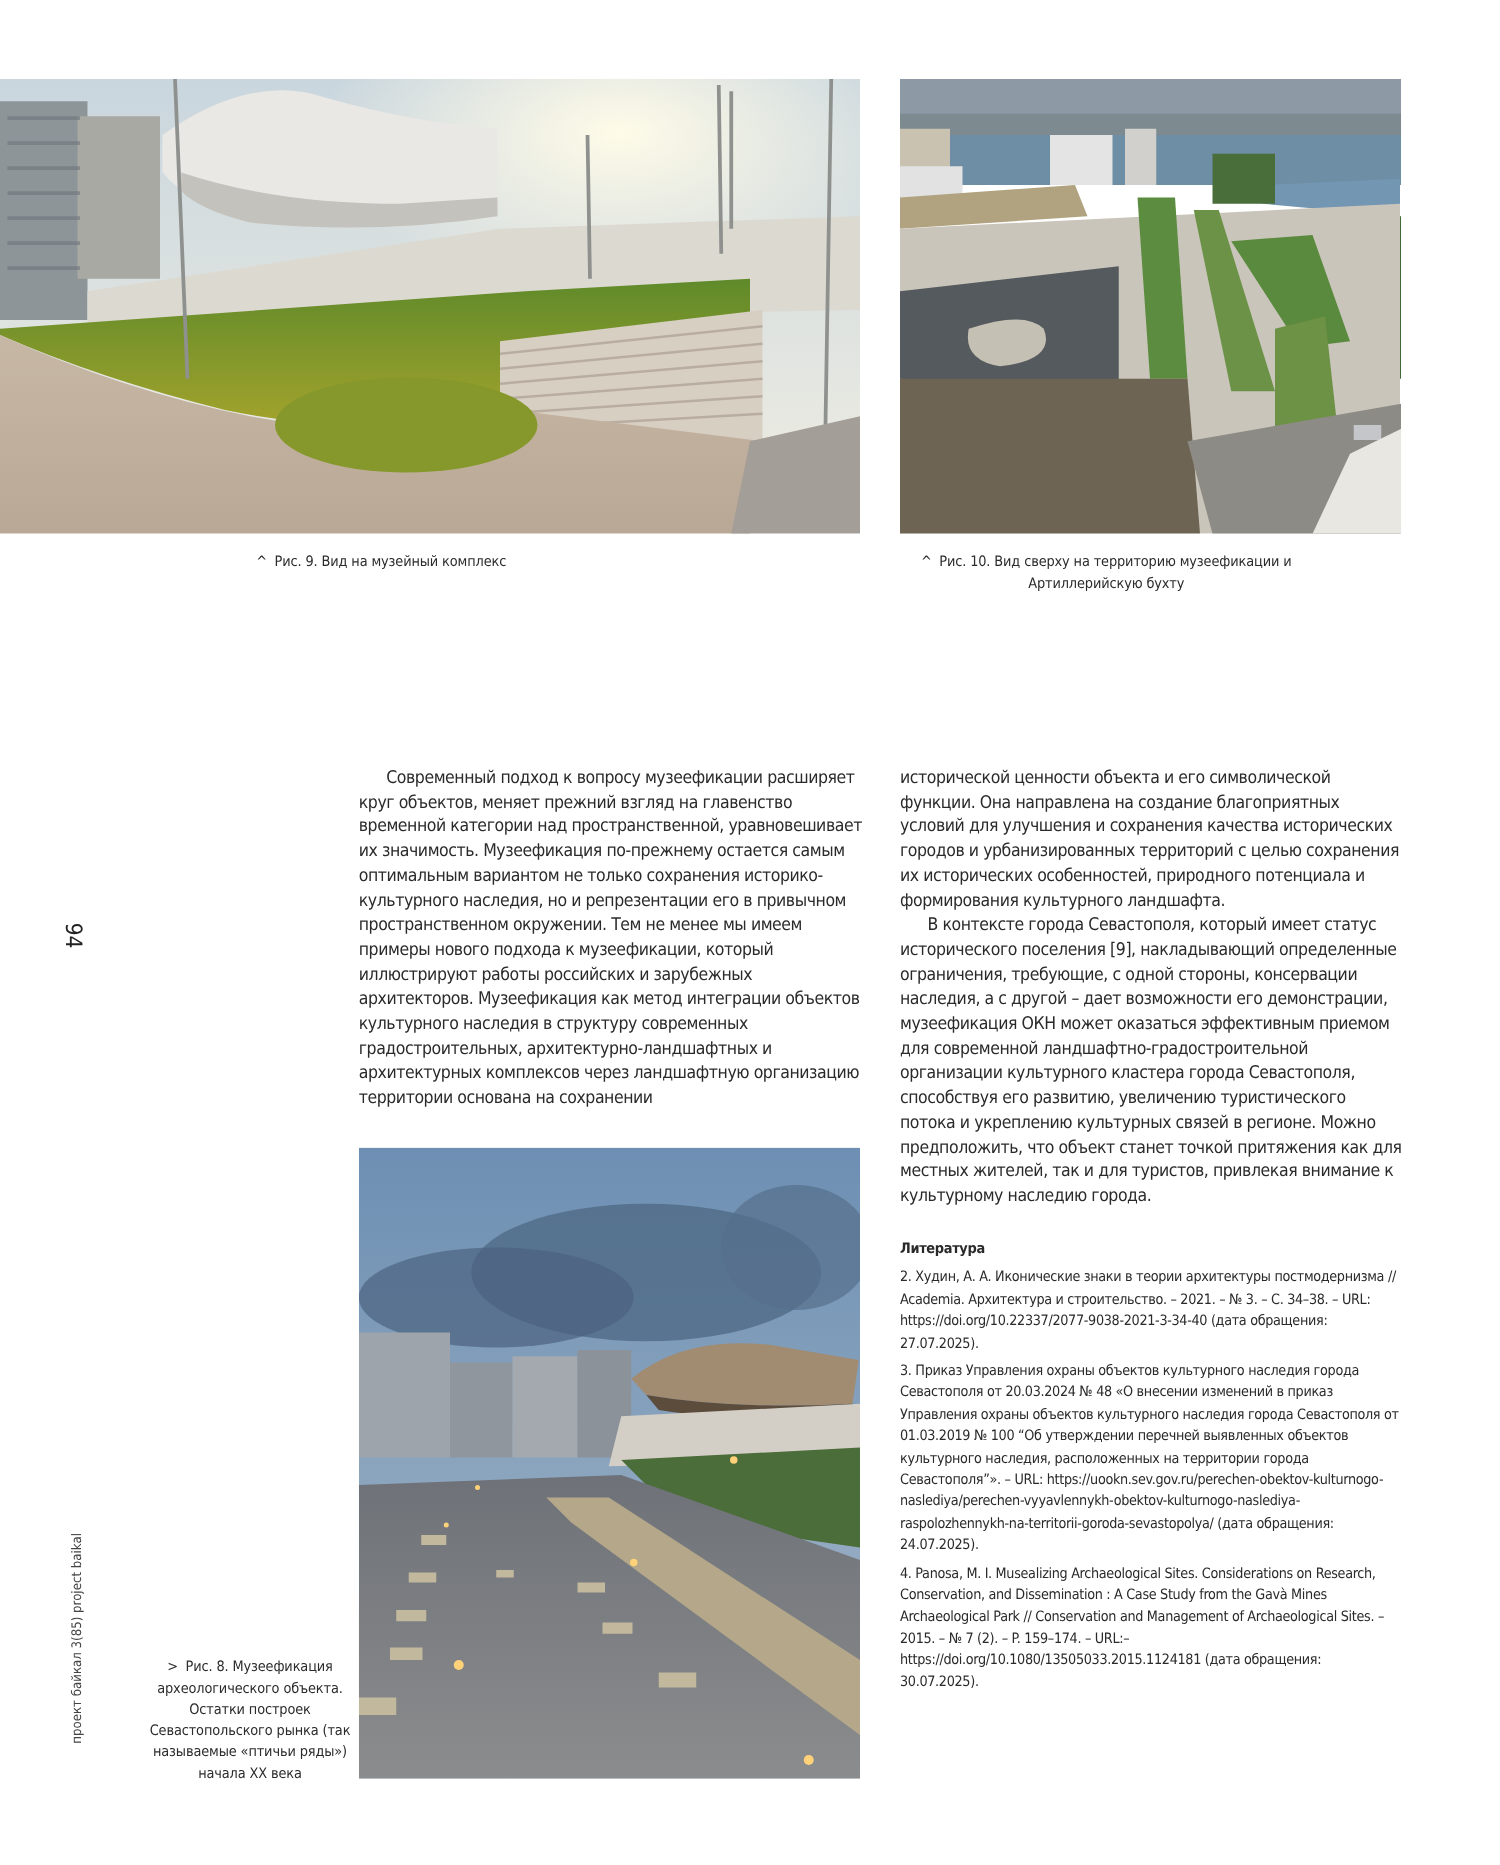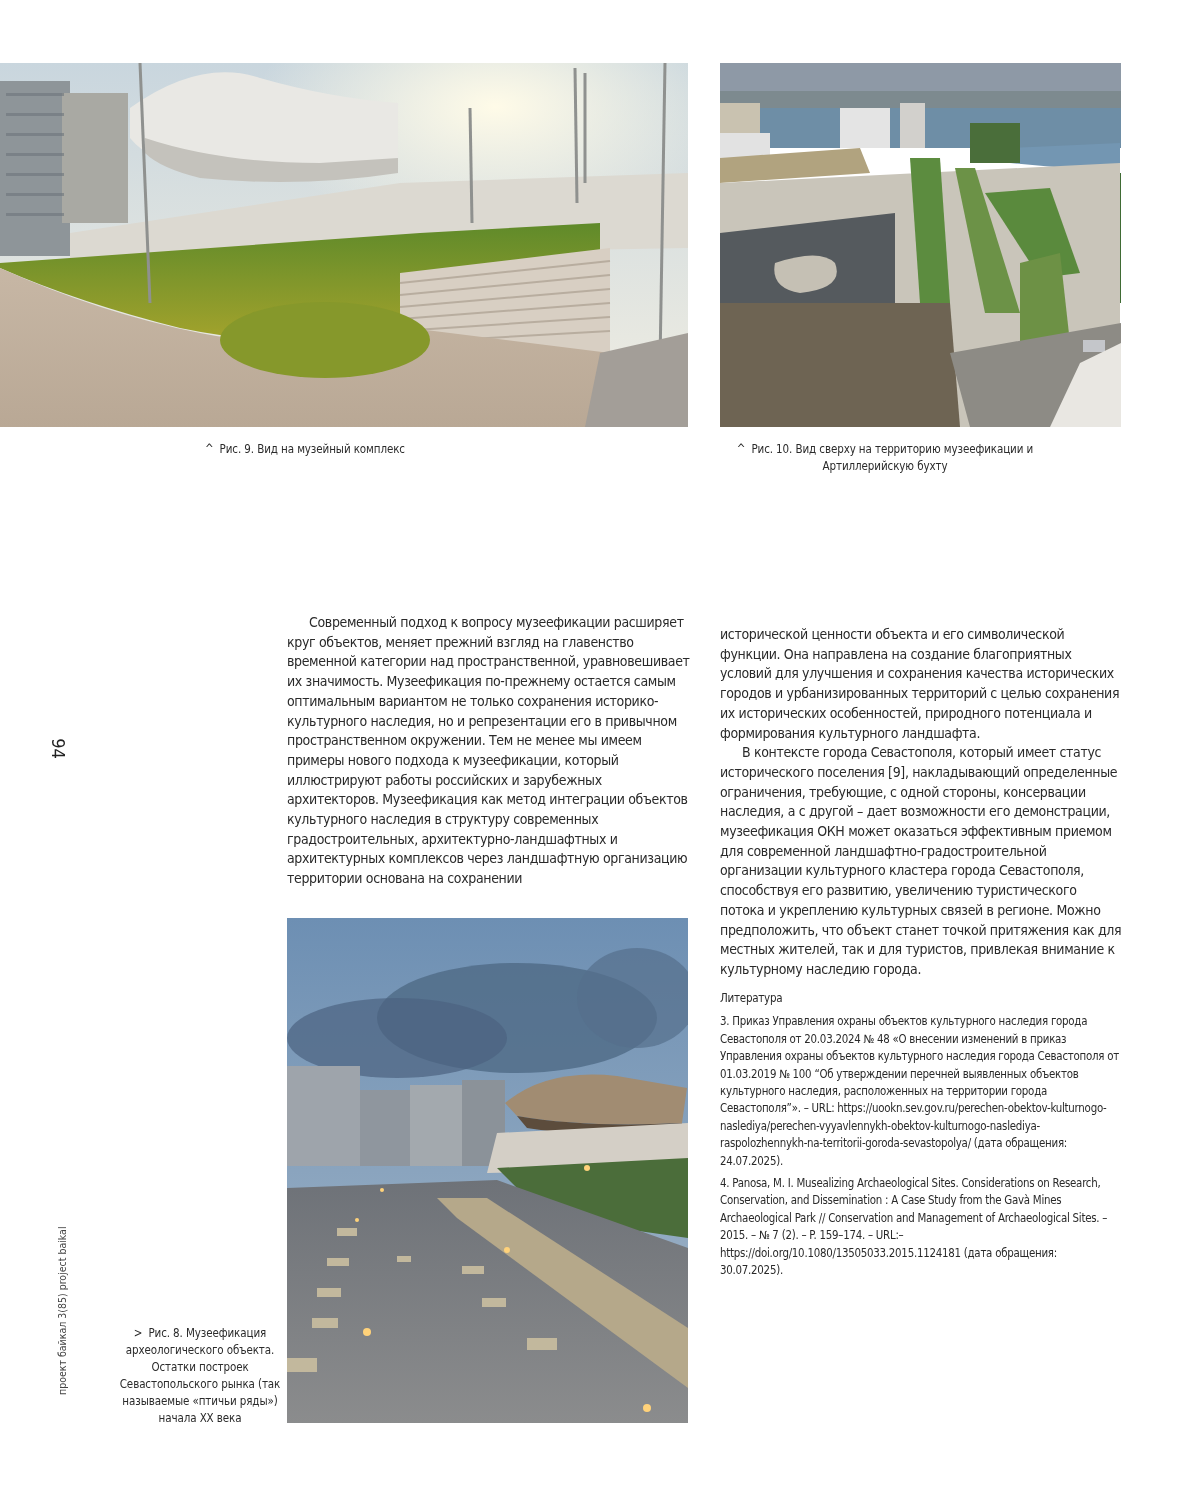--- a/index.html
+++ b/index.html
@@ -4,23 +4,23 @@
 <style>
   html, body { margin:0; padding:0; }
   body { width:1200px; height:1492px; background:#ffffff; position:relative; overflow:hidden;
          font-family:"DejaVu Sans Condensed","DejaVu Sans", sans-serif; color:#222; }
   .photo { position:absolute; overflow:hidden; }
   .photo svg { display:block; width:100%; height:100%; }
   .caption { position:absolute; font-size:11.5px; line-height:17px; color:#2b2b2b; font-stretch:condensed; letter-spacing:-0.1px;text-align:center; }
   .caption .mark { margin-right:6px; }
   .body-text { position:absolute; font-size:14px; line-height:19.7px; color:#2a2a2a; letter-spacing:-0.35px; text-align:left; }
   .body-text p { margin:0; text-indent:22px; }
-  .body-text p.cont { text-indent:0;margin-top:12px; }
+  .body-text p.cont { text-indent:0; }
   .refs { position:absolute; font-size:11.4px; line-height:17.4px; color:#2a2a2a; letter-spacing:-0.25px; }
-  .refs h4 { margin:0 0 6px 0; font-size:11.5px; font-weight:normal; }
+  .refs h4 { margin:0 0 6px 0; font-size:11.5px; font-weight:bold; }
   .refs p { margin:0 0 5px 0; }
   .pagenum { position:absolute; left:48px; top:738px; font-size:18px; transform:rotate(90deg); transform-origin:center; color:#222; }
   .spine { position:absolute; left:-33px; top:1294px; width:190px; font-size:10.5px; color:#444; transform:rotate(-90deg); transform-origin:center; white-space:nowrap; }
 </style>
 </head>
 <body>
 
 <div class="photo" style="left:0;top:63px;width:688px;height:364px;">
   <svg viewBox="0 0 688 364" preserveAspectRatio="none">
     <defs>
@@ -191,15 +191,16 @@
   <p>Современный подход к вопросу музеефикации расширяет круг объектов, меняет прежний взгляд на главенство временной категории над пространственной, уравновешивает их значимость. Музеефикация по-прежнему остается самым оптимальным вариантом не только сохранения историко-культурного наследия, но и репрезентации его в привычном пространственном окружении. Тем не менее мы имеем примеры нового подхода к музеефикации, который иллюстрируют работы российских и зарубежных архитекторов. Музеефикация как метод интеграции объектов культурного наследия в структуру современных градостроительных, архитектурно-ландшафтных и архитектурных комплексов через ландшафтную организацию территории основана на сохранении</p>
 </div>
 
 <div class="body-text" style="left:720px;top:613px;width:402px;">
   <p class="cont">исторической ценности объекта и его символической функции. Она направлена на создание благоприятных условий для улучшения и сохранения качества исторических городов и урбанизированных территорий с целью сохранения их исторических особенностей, природного потенциала и формирования культурного ландшафта.</p>
   <p>В контексте города Севастополя, который имеет статус исторического поселения [9], накладывающий определенные ограничения, требующие, с одной стороны, консервации наследия, а с другой – дает возможности его демонстрации, музеефикация ОКН может оказаться эффективным приемом для современной ландшафтно-градостроительной организации культурного кластера города Севастополя, способствуя его развитию, увеличению туристического потока и укреплению культурных связей в регионе. Можно предположить, что объект станет точкой притяжения как для местных жителей, так и для туристов, привлекая внимание к культурному наследию города.</p>
 </div>
 
 <div class="refs" style="left:720px;top:990px;width:400px;">
   <h4>Литература</h4>
+  <p>2. Худин, А. А. Иконические знаки в теории архитектуры постмодернизма // Academia. Архитектура и строительство. – 2021. – № 3. – С. 34–38. – URL: https://doi.org/10.22337/2077-9038-2021-3-34-40 (дата обращения: 27.07.2025).</p>
   <p>3. Приказ Управления охраны объектов культурного наследия города Севастополя от 20.03.2024 № 48 «О внесении изменений в приказ Управления охраны объектов культурного наследия города Севастополя от 01.03.2019 № 100 “Об утверждении перечней выявленных объектов культурного наследия, расположенных на территории города Севастополя”». – URL: https://uookn.sev.gov.ru/perechen-obektov-kulturnogo-naslediya/perechen-vyyavlennykh-obektov-kulturnogo-naslediya-raspolozhennykh-na-territorii-goroda-sevastopolya/ (дата обращения: 24.07.2025).</p>
   <p>4. Panosa, M. I. Musealizing Archaeological Sites. Considerations on Research, Conservation, and Dissemination : A Case Study from the Gavà Mines Archaeological Park // Conservation and Management of Archaeological Sites. – 2015. – № 7 (2). – P. 159–174. – URL:– https://doi.org/10.1080/13505033.2015.1124181 (дата обращения: 30.07.2025).</p>
 </div>
 
 </body></html>

